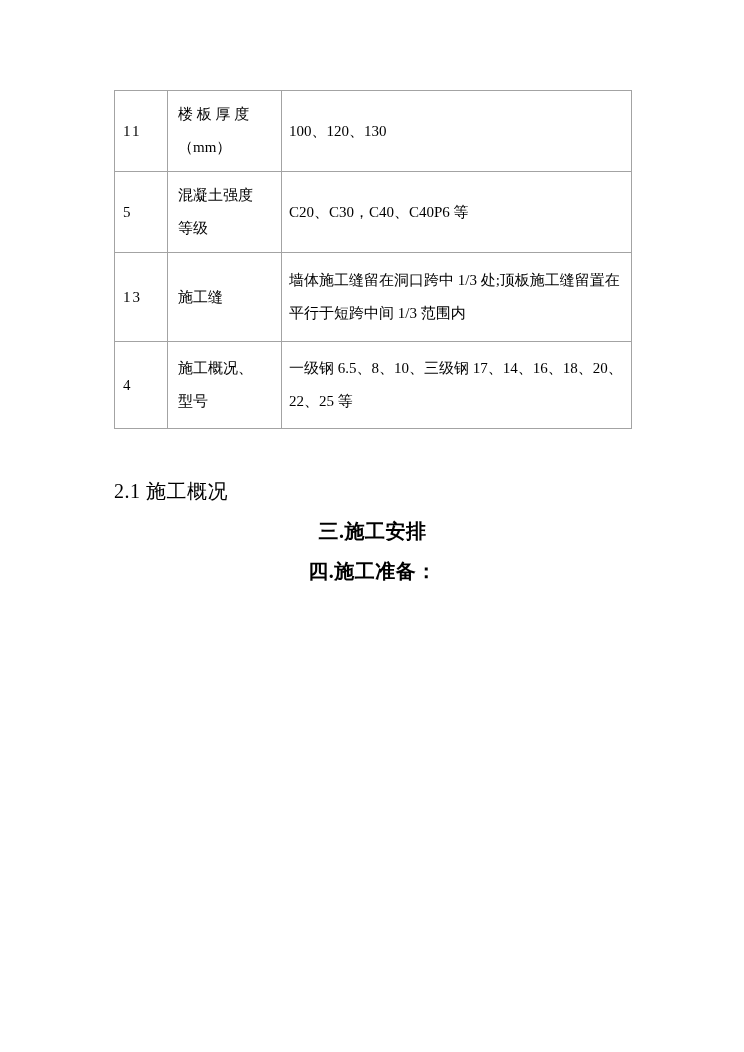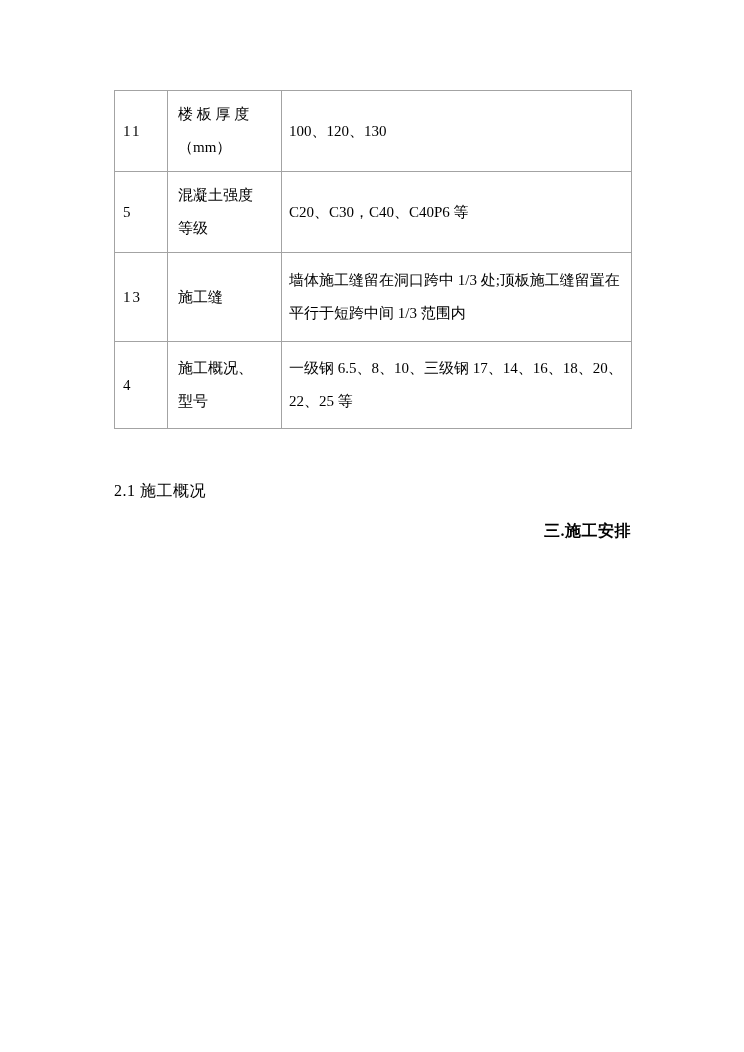--- a/index.html
+++ b/index.html
@@ -45,34 +45,34 @@
   td.cell-content {
     padding: 4px 8px 4px 7px;
     margin-top: 16px;
   }
   tr.r1 td { height: 72px; }
   tr.r2 td { height: 72px; }
   tr.r3 td { height: 80px; }
   tr.r4 td { height: 78px; }
   .sections {
     margin-top: 42px;
-    font-size: 16px;
+    font-size: 20px;
     line-height: 40px;
     letter-spacing: 0.5px;
   }
   .sections p {
     margin: 0;
     padding: 0;
   }
   p.sec-title {
     text-align: left;
     font-weight: normal;
   }
   p.sec-heading {
-    text-align: right;
+    text-align: center;
     font-weight: bold;
   }
   p.sec-body {
     text-align: justify;
   }
   p.sec-body.indent {
     text-indent: 2em;
   }
 </style>
 </head>
@@ -118,16 +118,17 @@
             <div>型号</div>
           </td>
           <td class="cell-content">一级钢 6.5、8、10、三级钢 17、14、16、18、20、22、25 等</td>
         </tr>
       </tbody>
     </table>
 
     <div class="sections">
       <p class="sec-title">2.1 施工概况</p>
       <p class="sec-heading">三.施工安排</p>
+      <p class="sec-heading">四.施工准备：</p>
     </div>
 
   </div>
 </div>
 
 </body></html>

